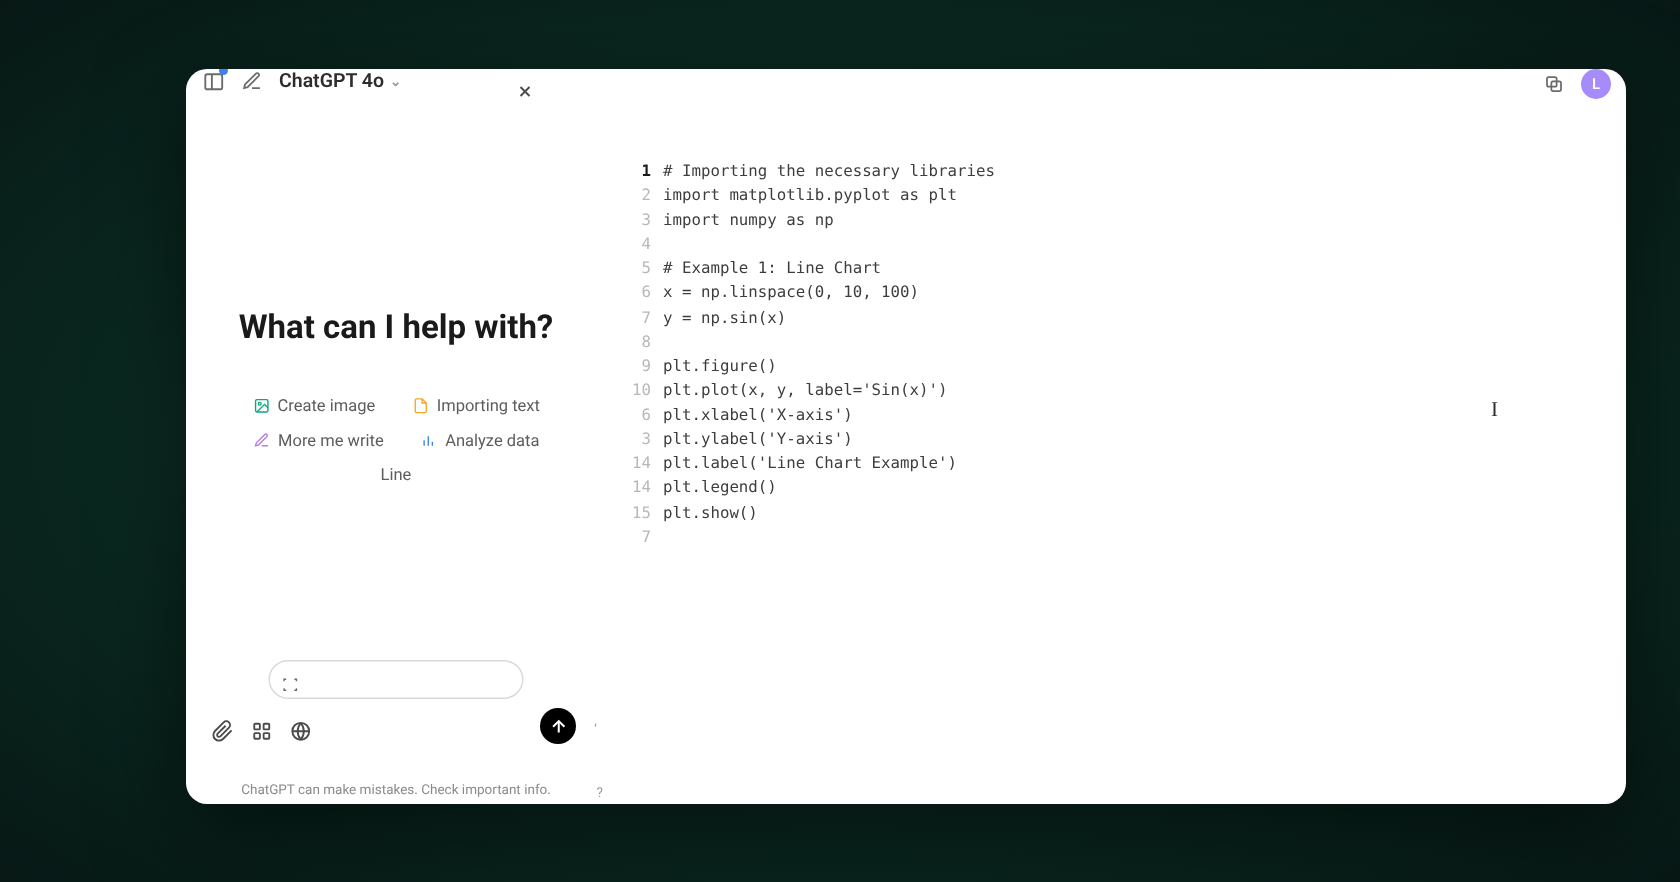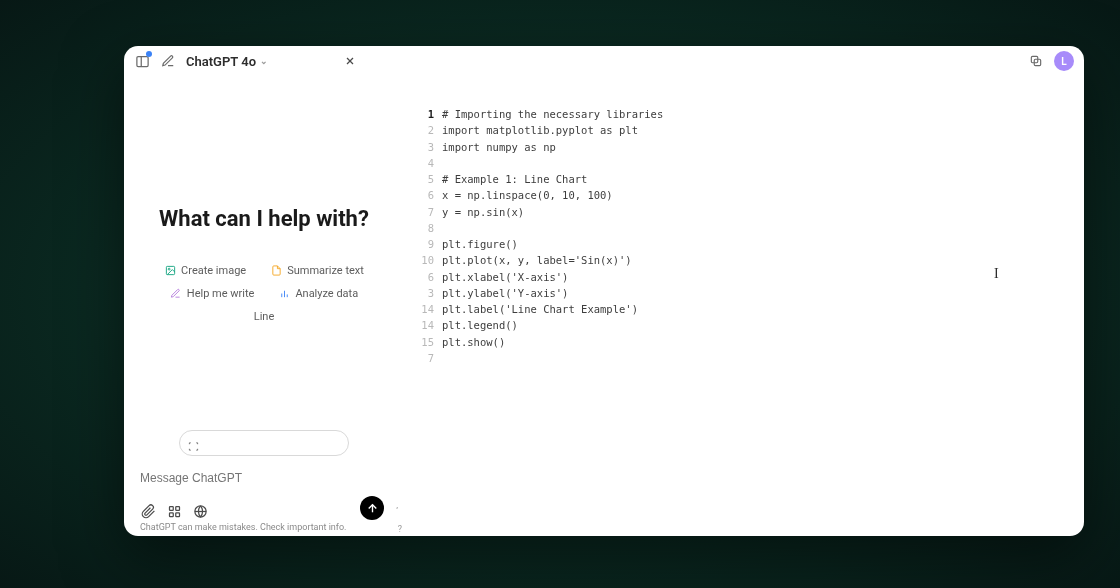--- a/index.html
+++ b/index.html
@@ -10,21 +10,21 @@
     position: relative; overflow: hidden;
   }
   .window {
     position: absolute; left: 124px; top: 46px;
     width: 960px; height: 490px;
     background: #fff; border-radius: 14px;
     box-shadow: 0 20px 60px rgba(0,0,0,0.5);
     display: flex; flex-direction: column; overflow: hidden;
   }
   .titlebar {
-    height: 30px; display: flex; align-items: center;
+    height: 30px; display: flex; align-items: flex-start;
     padding: 0 10px; gap: 24px; flex-shrink: 0;
   }
   .tb-left { display: flex; align-items: center; gap: 10px; }
   .tb-icon { width: 16px; height: 16px; display: flex; align-items: center; justify-content: center; color: #6b6b6b; }
   .tb-title { font-size: 13px; font-weight: 600; color: #2d2d2d; display: flex; align-items: center; gap: 4px; }
   .chev { font-size: 9px; color: #9a9a9a; }
   .tb-right { margin-left: auto; display: flex; align-items: center; gap: 10px; }
   .avatar {
     width: 20px; height: 20px; border-radius: 50%;
     background: #a78bfa; color: #fff; font-size: 10px; font-weight: 600;
@@ -56,21 +56,21 @@
   .msg-input { height: 24px; display: flex; align-items: center; font-size: 12px; color: #9a9a9a; margin-bottom: 10px; border: none; outline: none; width: 100%; background: transparent; }
   .tool-row { display: flex; align-items: center; gap: 10px; position: relative; height: 22px; }
   .tool-ic { width: 16px; height: 16px; color: #4b4b4b; display: flex; align-items: center; justify-content: center; cursor: pointer; }
   .send-btn {
     position: absolute; right: 4px; top: -4px;
     width: 24px; height: 24px; border-radius: 50%; background: #000;
     display: flex; align-items: center; justify-content: center; cursor: pointer;
   }
   .send-btn svg { color: #fff; }
   .dot-after { position: absolute; right: -14px; top: 4px; font-size: 9px; color: #9a9a9a; }
-  .disclaimer { font-size: 9px; color: #8a8a8a; text-align: left; margin-top: 0; }
+  .disclaimer { font-size: 9px; color: #8a8a8a; text-align: center; margin-top: 24px; }
   .q-mark { position: absolute; right: 2px; bottom: 2px; font-size: 9px; color: #9a9a9a; }
   .right-pane { flex: 1; display: flex; padding: 30px 14px 14px 14px; position: relative; }
   .gutter { width: 24px; text-align: right; padding-right: 8px; font-family: "SF Mono", Monaco, Consolas, monospace; font-size: 10.5px; line-height: 1.55; color: #b8b8b8; user-select: none; }
   .gutter .active { color: #1a1a1a; font-weight: 700; }
   .code { font-family: "SF Mono", Monaco, Consolas, monospace; font-size: 10.5px; line-height: 1.55; color: #3d3d3d; white-space: pre; }
   .cursor-i { position: absolute; left: 590px; top: 190px; font-family: serif; font-size: 14px; color: #2d2d2d; }
   .notif-dot { position:absolute; top:-2px; right:-2px; width:6px; height:6px; border-radius:50%; background:#3b82f6; }
 </style>
 </head>
 <body>
@@ -129,30 +129,30 @@
               </span>
             <span>Create image</span>
           </div>
           <div class="sugg">
             <span class="sugg-icon ic-orange">
                 <svg width="11" height="11" viewBox="0 0 24 24" fill="none" stroke="currentColor" stroke-width="2">
                   <path d="M14 2H6a2 2 0 00-2 2v16a2 2 0 002 2h12a2 2 0 002-2V8z"></path>
                   <polyline points="14 2 14 8 20 8"></polyline>
                 </svg>
               </span>
-            <span>Summarize text</span>
+            <span>Importing text</span>
           </div>
           <div class="sugg">
             <span class="sugg-icon ic-purple">
                 <svg width="11" height="11" viewBox="0 0 24 24" fill="none" stroke="currentColor" stroke-width="2">
                   <path d="M12 20h9"></path>
                   <path d="M16.5 3.5a2.121 2.121 0 013 3L7 19l-4 1 1-4z"></path>
                 </svg>
               </span>
-            <span>Help me write</span>
+            <span>More me write</span>
           </div>
           <div class="sugg">
             <span class="sugg-icon ic-blue">
                 <svg width="11" height="11" viewBox="0 0 24 24" fill="none" stroke="currentColor" stroke-width="2">
                   <line x1="6" y1="20" x2="6" y2="12"></line>
                   <line x1="12" y1="20" x2="12" y2="6"></line>
                   <line x1="18" y1="20" x2="18" y2="14"></line>
                 </svg>
               </span>
             <span>Analyze data</span>
@@ -163,21 +163,20 @@
         </div>
       </div>
 
       <div class="small-pill">
         <span class="ficon"><svg width="11" height="11" viewBox="0 0 24 24" fill="none" stroke="currentColor" stroke-width="2">
               <path d="M3 7V4h3M21 7V4h-3M3 17v3h3M21 17v3h-3"></path>
             </svg></span>
       </div>
 
       <div class="bottom-stack">
-        <input class="msg-input" placeholder="Message ChatGPT" style="">
         <div class="tool-row">
           <span class="tool-ic">
               <svg width="15" height="15" viewBox="0 0 24 24" fill="none" stroke="currentColor" stroke-width="2">
                 <path d="M21.44 11.05l-9.19 9.19a6 6 0 01-8.49-8.49l9.19-9.19a4 4 0 015.66 5.66l-9.2 9.19a2 2 0 01-2.83-2.83l8.49-8.48"></path>
               </svg>
             </span>
           <span class="tool-ic">
               <svg width="15" height="15" viewBox="0 0 24 24" fill="none" stroke="currentColor" stroke-width="2">
                 <rect x="4" y="4" width="6" height="6" rx="1"></rect>
                 <rect x="14" y="4" width="6" height="6" rx="1"></rect>

